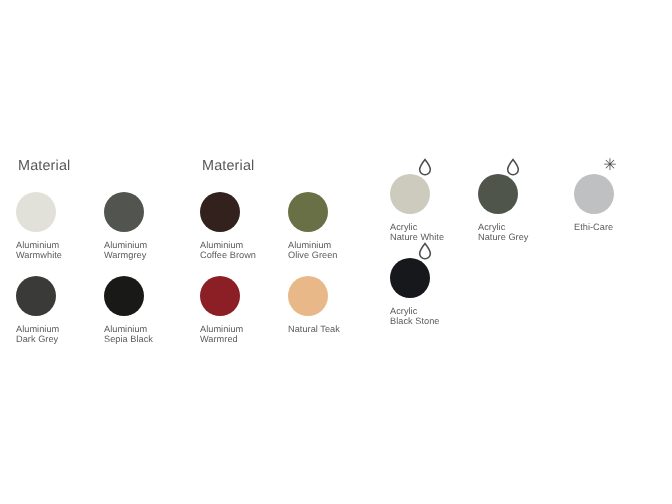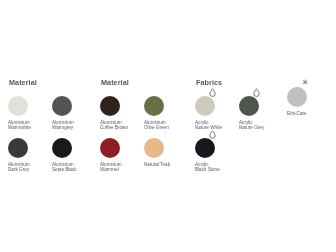--- a/index.html
+++ b/index.html
@@ -29,21 +29,21 @@
     position: absolute;
   }
 
   .group-title {
     font-size: 7.2px;
     line-height: 9px;
     color: #58585a;
     letter-spacing: 0.08px;
     white-space: nowrap;
     margin: 0 0 0 1px;
-    font-weight: 700;
+    font-weight: 400;
   }
 
   .swatch-grid {
     display: grid;
     grid-template-columns: repeat(2, 44px);
     grid-auto-rows: 42px;
     margin-top: 9px;
   }
 
   .swatch-grid.one-col {
@@ -140,21 +140,20 @@
           <div class="swatch-caption">Aluminium
 Warmred</div>
         </div>
         <div class="swatch-item">
           <span class="swatch-dot" style="background: rgb(232, 184, 136);"></span>
           <div class="swatch-caption">Natural Teak</div>
         </div>
       </div>
     </div>
     <div class="swatch-group" style="left: 195px; top: 78px;">
-      <div class="group-title">Fabrics</div>
       <div class="swatch-grid">
         <div class="swatch-item">
           <span class="swatch-icon">
             <svg viewBox="0 0 10 12" width="7" height="9" aria-hidden="true">
               <path d="M5 0.6 C5 0.6 1.2 5.4 1.2 7.8 A3.8 3.8 0 0 0 8.8 7.8 C8.8 5.4 5 0.6 5 0.6 Z" fill="none" stroke="#4d4d4f" stroke-width="1.1"></path>
             </svg>
           </span>
           <span class="swatch-dot" style="background: rgb(205, 203, 190);"></span>
           <div class="swatch-caption">Acrylic
 Nature White</div>

